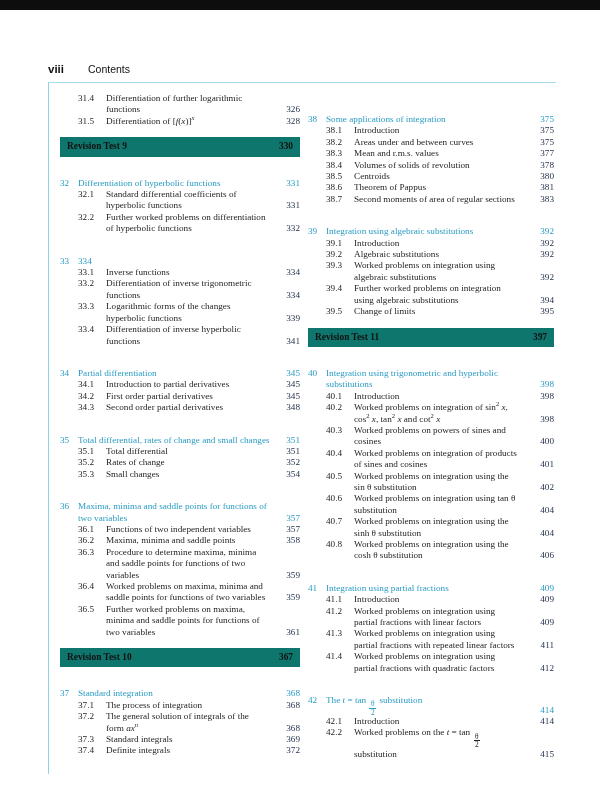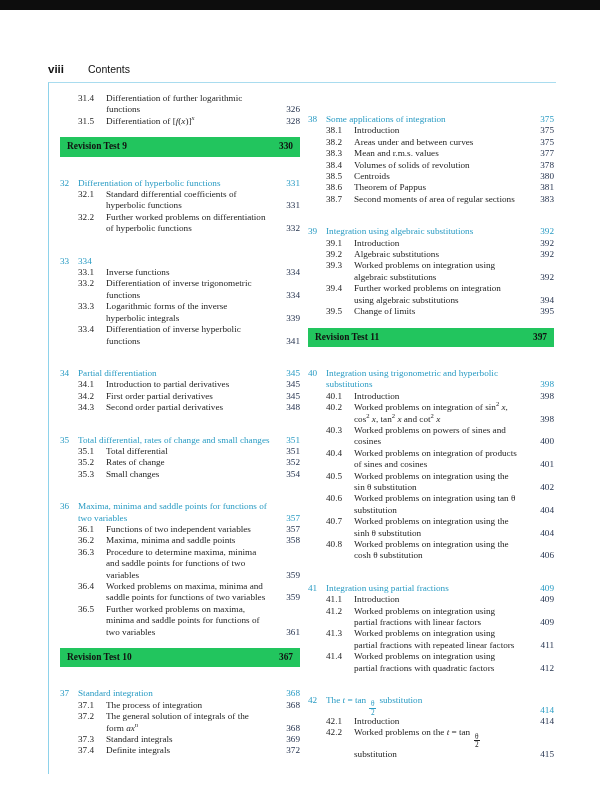--- a/index.html
+++ b/index.html
@@ -28,21 +28,21 @@
   .e-num { white-space:nowrap; }
   .e-pg { align-self:flex-end; white-space:nowrap; }
   .section .e-num { flex:none; width:28px; margin-left:18px; }
   .section .e-title { flex:1; padding-right:20px; }
   .section .e-pg { color:#26344f; }
   .chapter { font-weight:normal; color:#2b9cc4; margin-top:21px; }
   .chapter .e-num { flex:none; width:18px; }
   .chapter .e-title { flex:1; padding-right:13px; }
   .chapter .e-pg { color:#2b9cc4; }
   .revision {
-    background:#22c55e; font-weight:bold; color:#101010;
+    background:#0f766e; font-weight:bold; color:#101010;
     padding:4px 7px; margin:10px 0; font-size:9.4px;
   }
   .revision .e-title { flex:1; padding-right:8px; }
   .revision .e-pg { color:#101010; }
   sup { font-size:0.72em; line-height:0; vertical-align:super; }
   .frac {
     display:inline-flex; flex-direction:column; align-items:center;
     vertical-align:-0.45em; line-height:1; font-size:0.8em; margin:0 1px;
   }
   .frac .fd { border-top:0.8px solid currentColor; padding:0 1.5px; }
@@ -97,21 +97,21 @@
         <span class="e-title">Inverse functions</span>
         <span class="e-pg">334</span>
       </div>
       <div class="entry section">
         <span class="e-num">33.2</span>
         <span class="e-title">Differentiation of inverse trigonometric functions</span>
         <span class="e-pg">334</span>
       </div>
       <div class="entry section">
         <span class="e-num">33.3</span>
-        <span class="e-title">Logarithmic forms of the inverse hyperbolic integrals</span>
+        <span class="e-title">Logarithmic forms of the changes hyperbolic functions</span>
         <span class="e-pg">339</span>
       </div>
       <div class="entry section">
         <span class="e-num">33.4</span>
         <span class="e-title">Differentiation of inverse hyperbolic functions</span>
         <span class="e-pg">341</span>
       </div>
       <div class="entry chapter">
         <span class="e-num">34</span>
         <span class="e-title">Partial differentiation</span>

